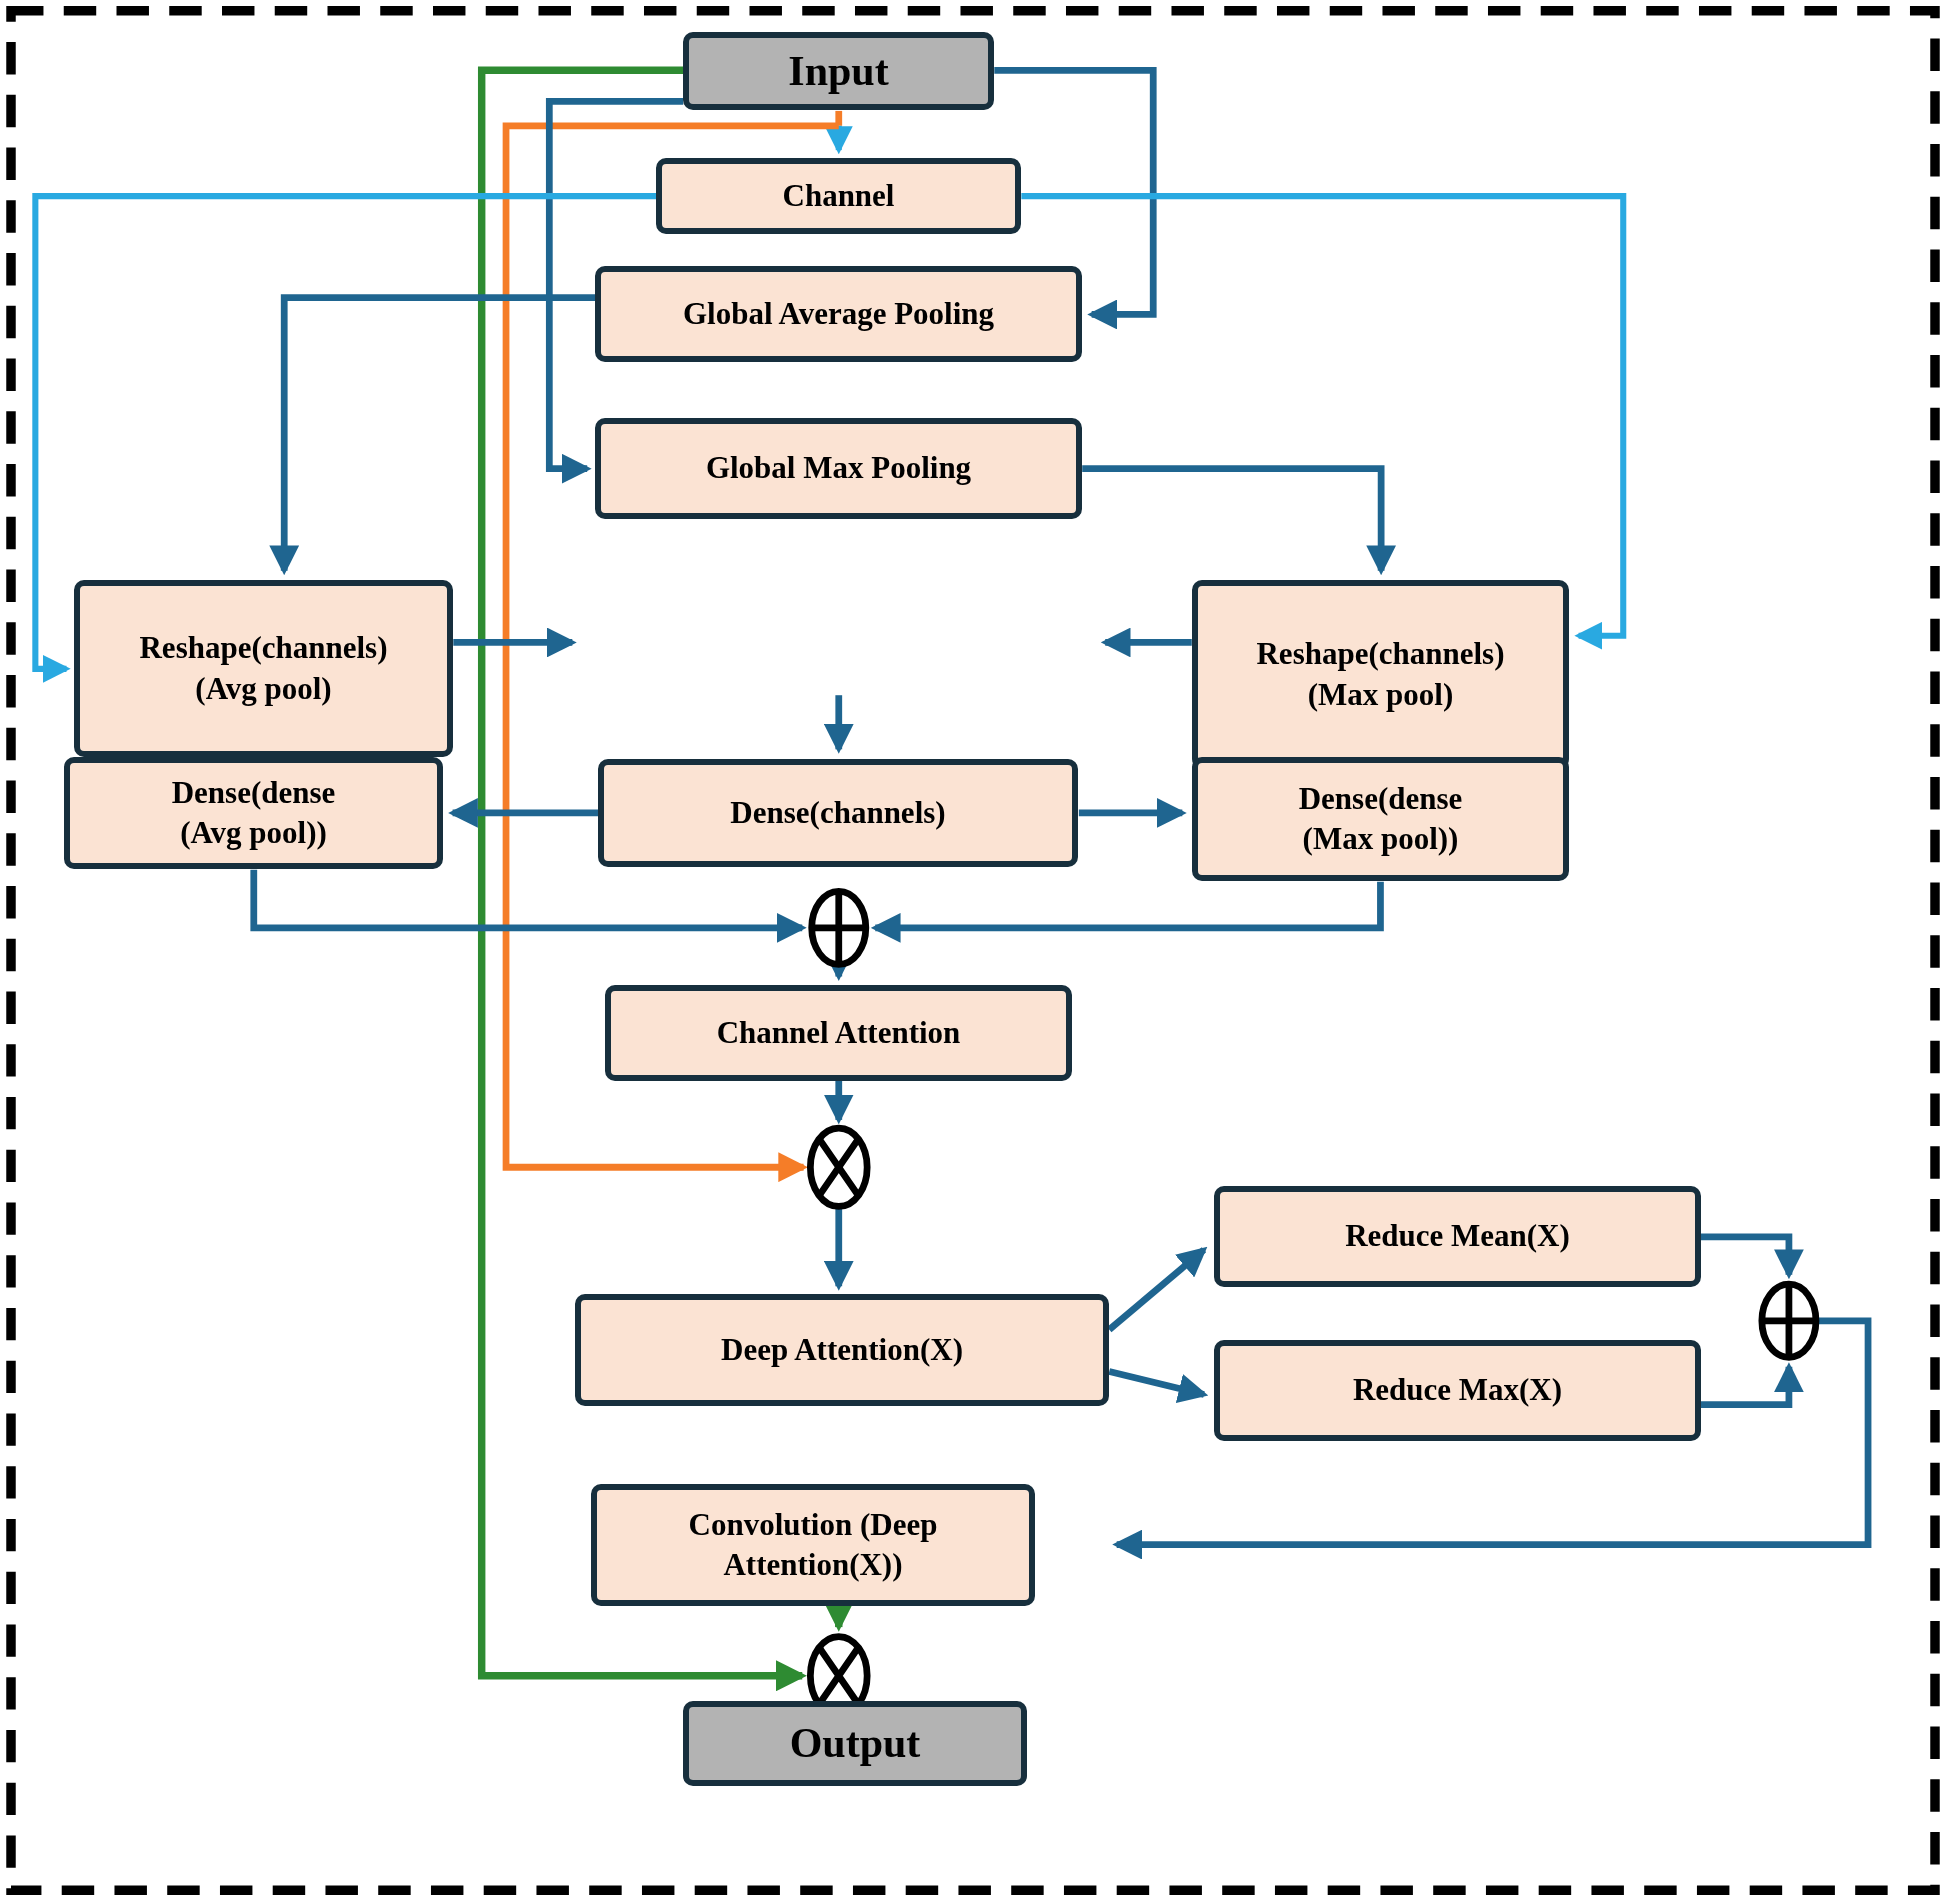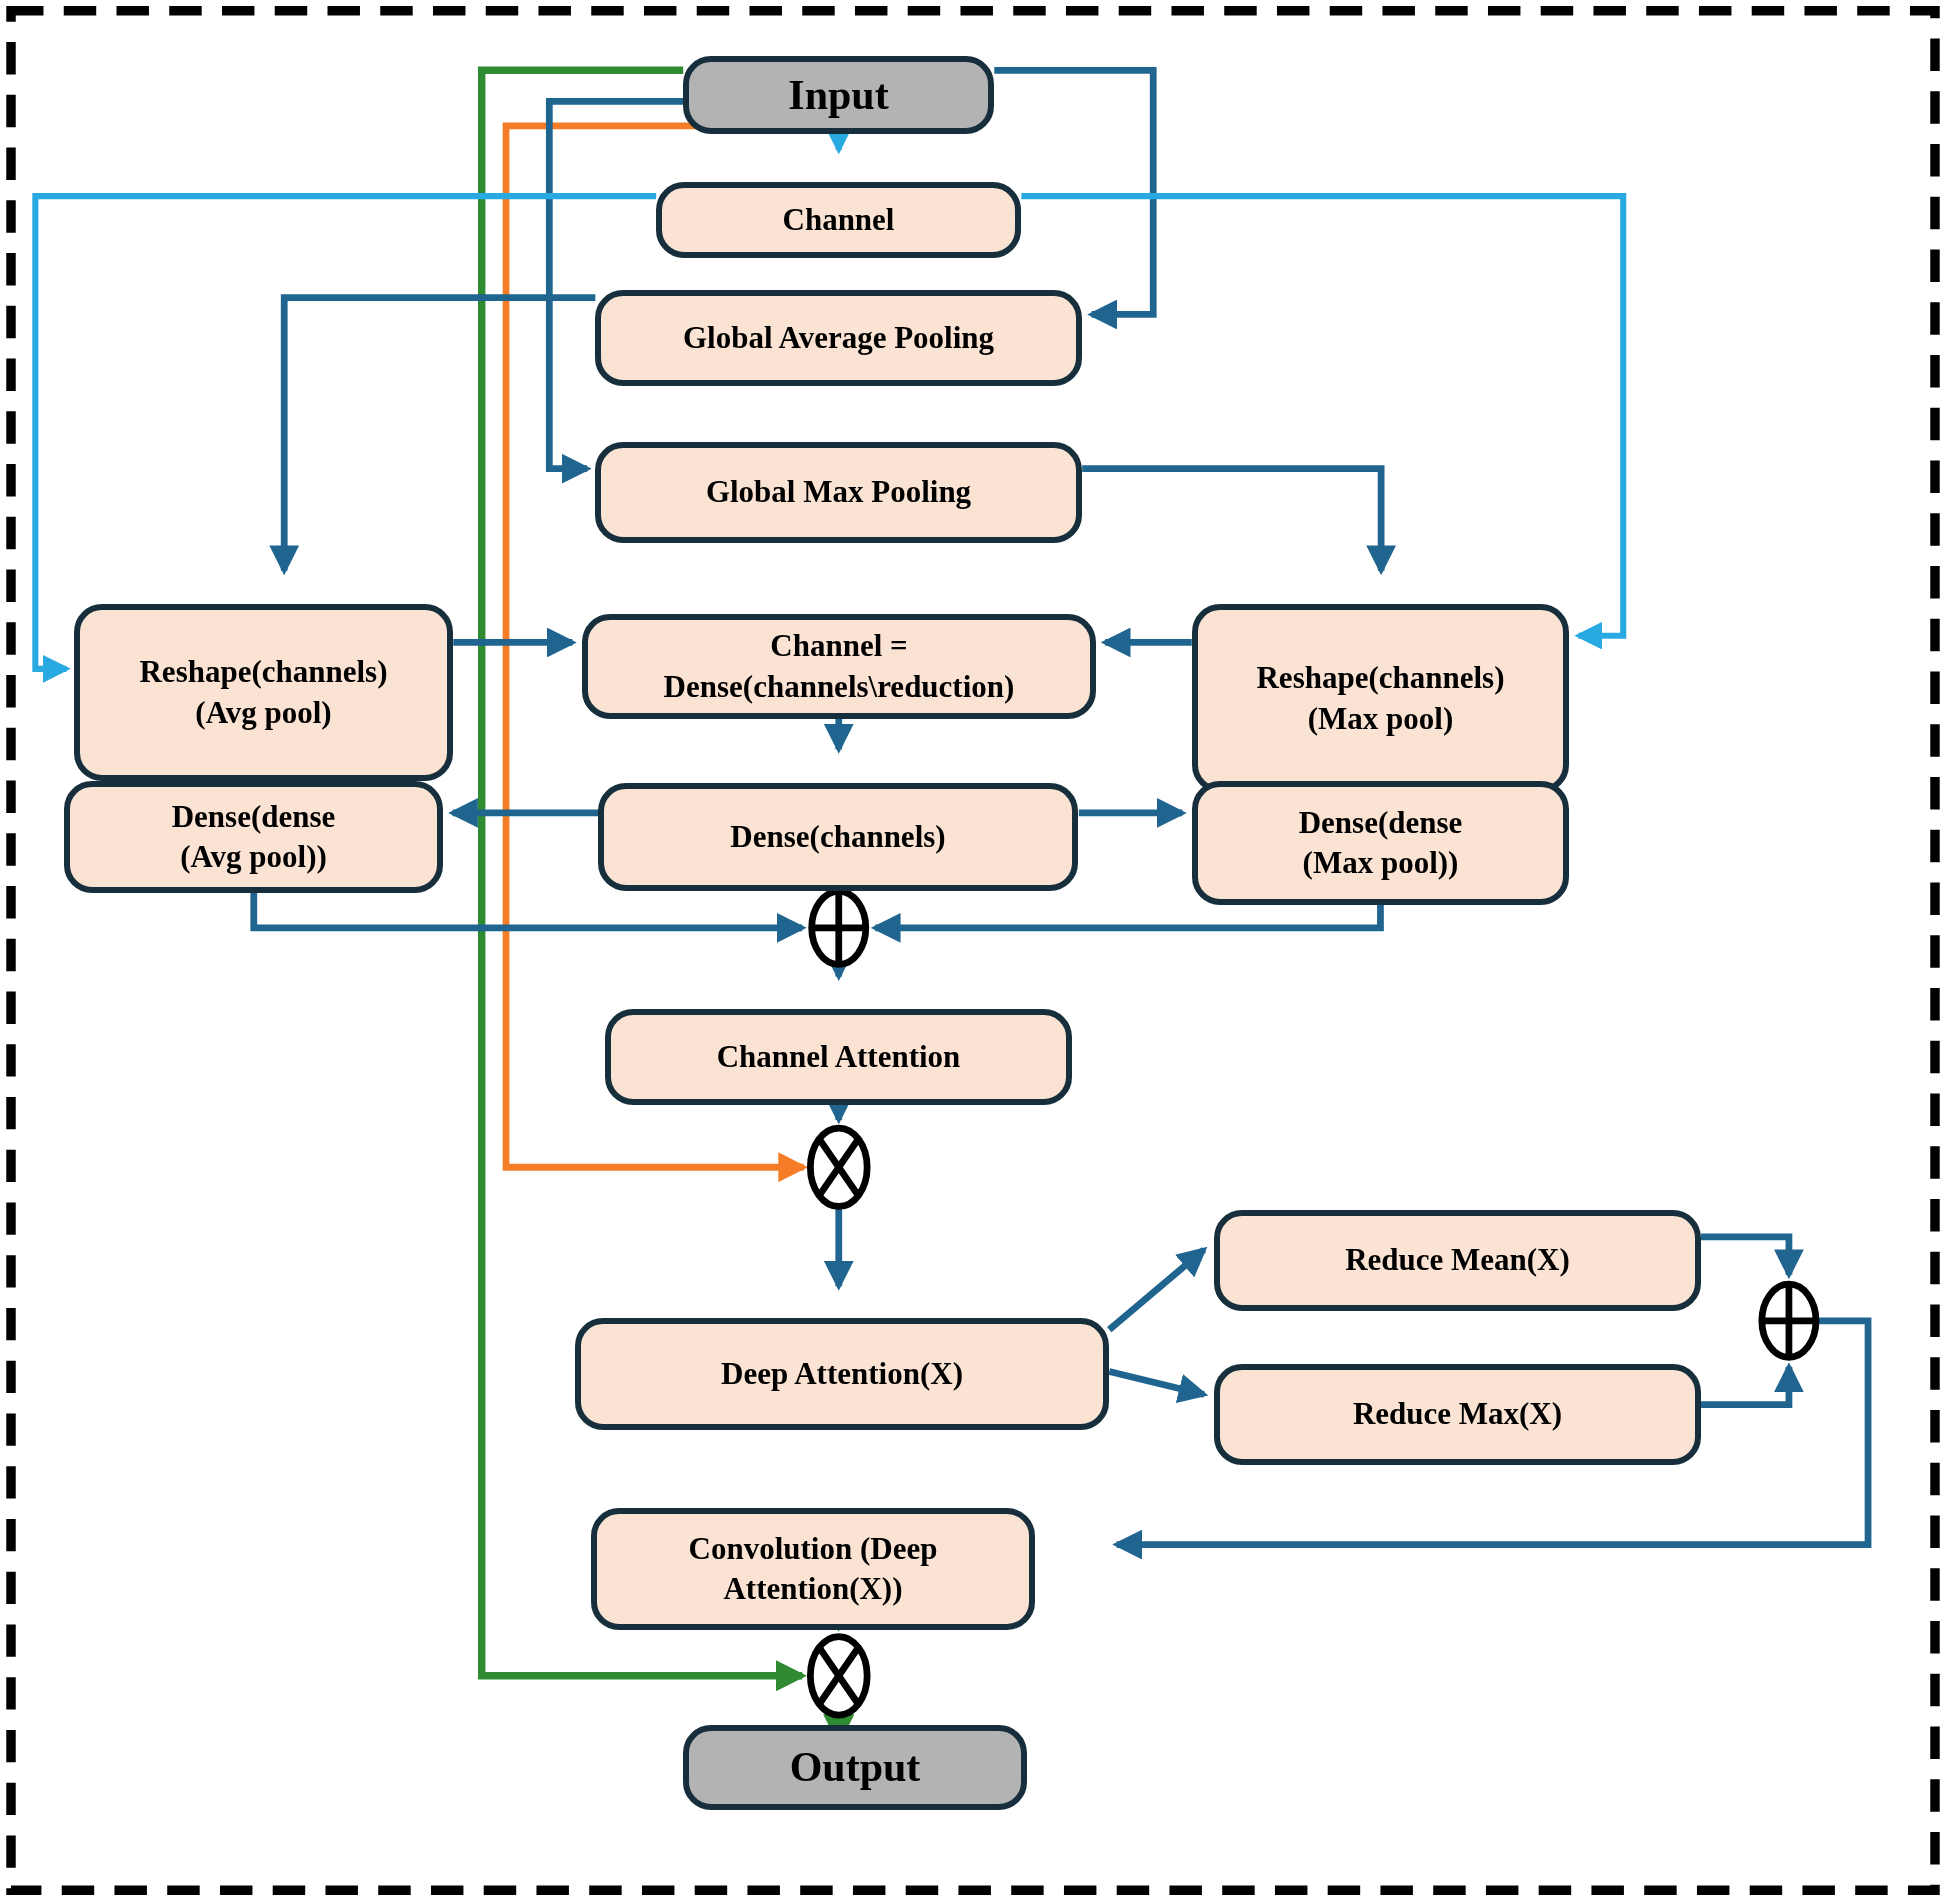--- a/index.html
+++ b/index.html
@@ -18,28 +18,27 @@
   svg.wires {
     position: absolute;
     left: 0; top: 0;
     width: 1946px;
     height: 1901px;
   }
   .node {
     position: absolute;
     box-sizing: border-box;
     border: 6.8px solid var(--node-border, #172f3d);
-    border-radius: 28px;
+    border-radius: 10px;
     background: var(--node-fill, #fbe3d3);
     display: flex;
     align-items: center;
     justify-content: center;
     text-align: center;
     z-index: 2;
-    margin-top: 24px;
   }
   .node.io {
     background: var(--io-fill, #b3b3b3);
   }
   .node .lbl {
     font-weight: 700;
     font-size: 31px;
     line-height: 1.3;
     color: #000000;
     white-space: pre-line;
@@ -167,24 +166,20 @@
 
   <div class="node" style="left:595px; top:418px; width:487px; height:101px;">
     <span class="lbl">Global Max Pooling</span>
   </div>
 
   <div class="node" style="left:74px; top:580px; width:379px; height:177px;">
     <span class="lbl">Reshape(channels)
 (Avg pool)</span>
   </div>
 
-  <div class="node" style="left:582px; top:590px; width:514px; height:105px;">
-    <span class="lbl">Channel =
-Dense(channels\reduction)</span>
-  </div>
 
   <div class="node" style="left:1192px; top:580px; width:377px; height:189px;">
     <span class="lbl">Reshape(channels)
 (Max pool)</span>
   </div>
 
   <div class="node" style="left:64px; top:757px; width:379px; height:112px;">
     <span class="lbl">Dense(dense
 (Avg pool))</span>
   </div>

